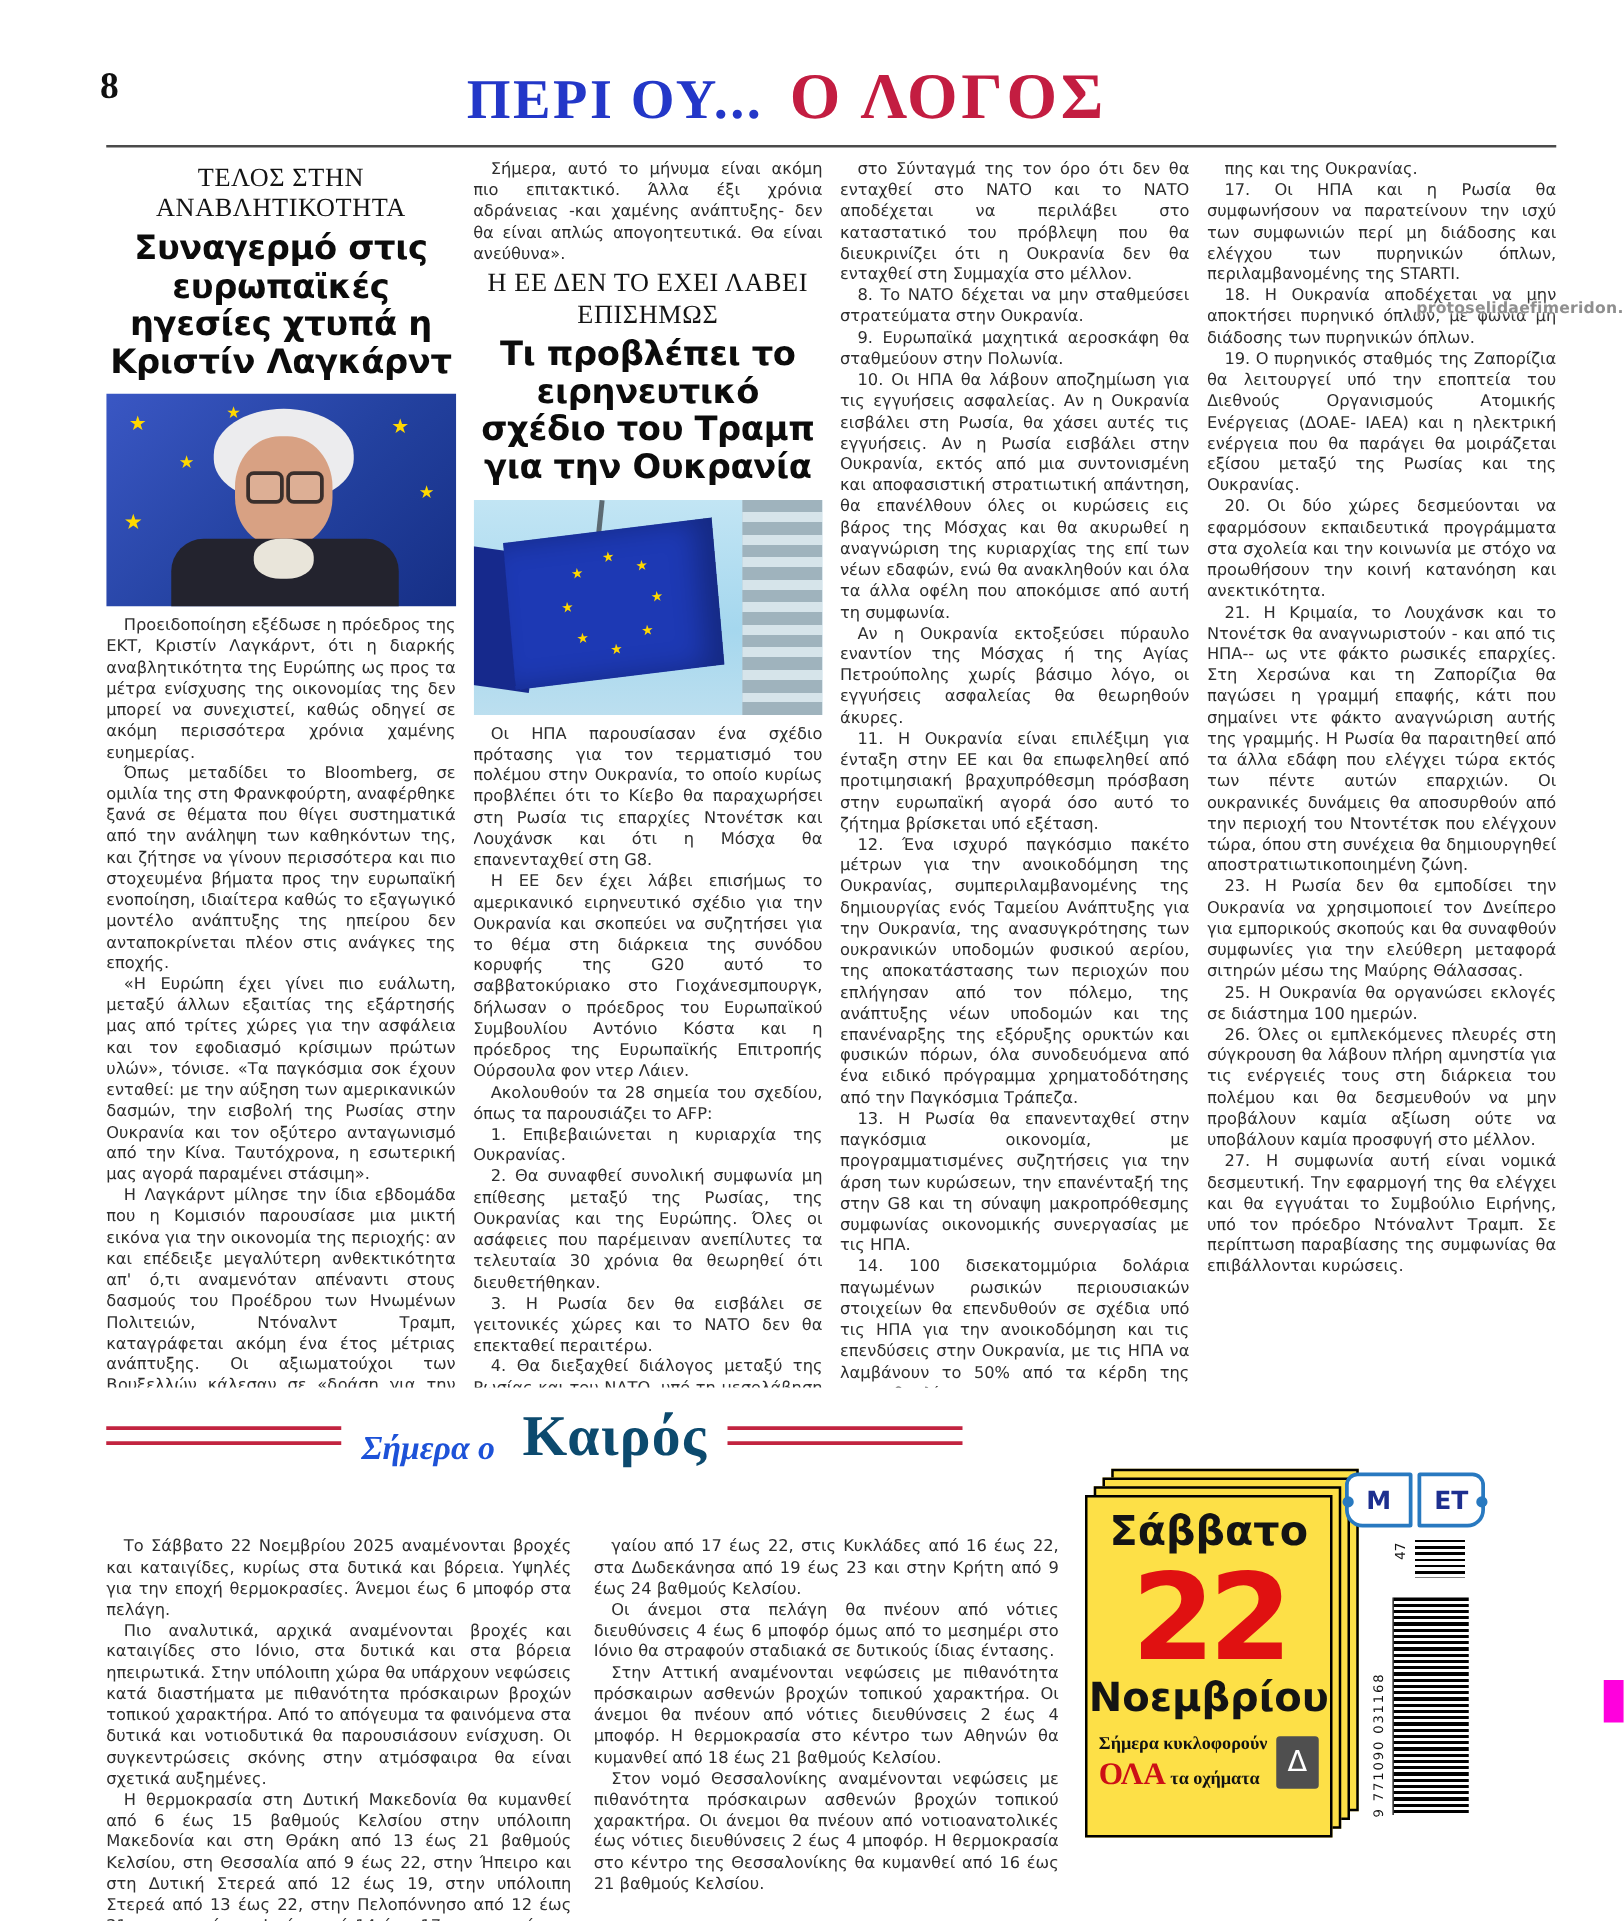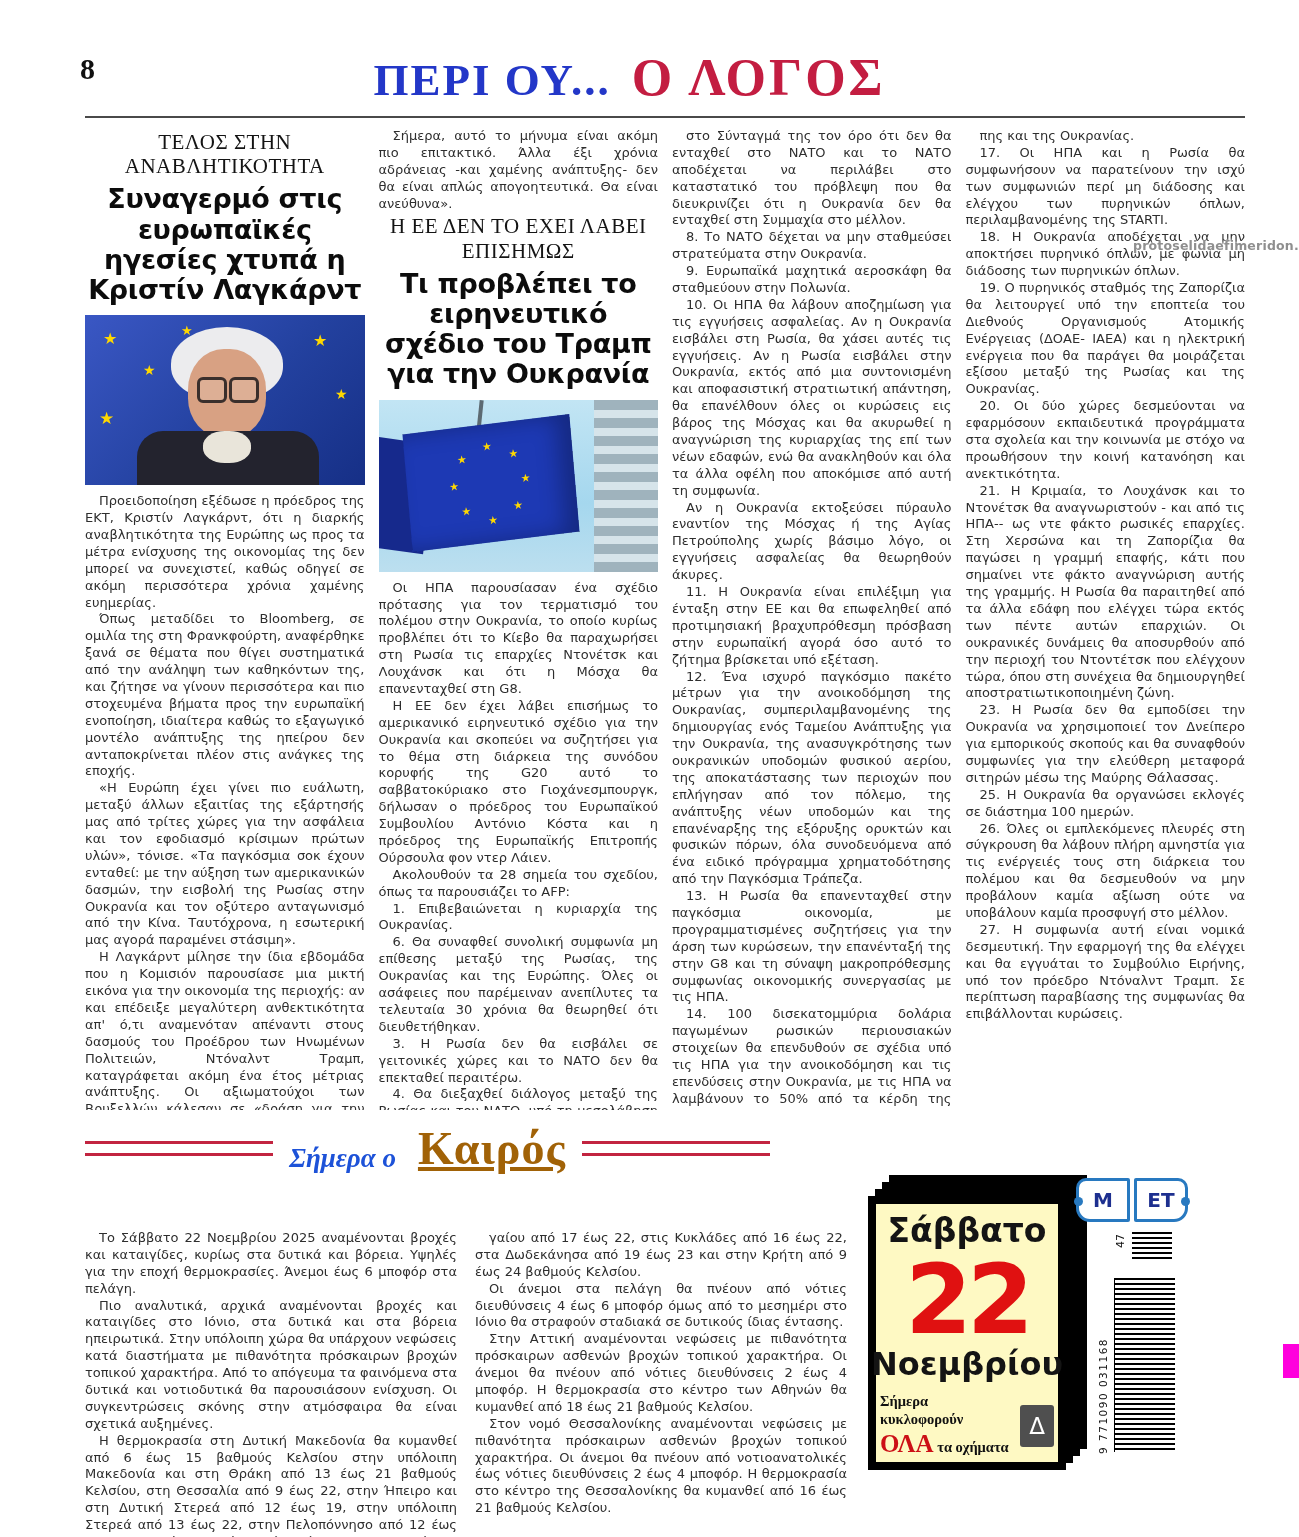--- a/index.html
+++ b/index.html
@@ -49,25 +49,25 @@
   .eu-flag{position:absolute;left:28px;top:24px;width:168px;height:118px;background:#1d39b4;transform:rotate(-5deg) skewY(-2deg);box-shadow:inset -14px 0 22px rgba(0,0,0,.28);}
   .eu-flag2{position:absolute;left:-18px;top:40px;width:70px;height:110px;background:#16298c;transform:rotate(8deg);}
   .eu-flag .star::before{font-size:11px;}
   .ef-s1{left:78px;top:14px;}  .ef-s2{left:104px;top:24px;} .ef-s3{left:114px;top:50px;}
   .ef-s4{left:104px;top:76px;} .ef-s5{left:78px;top:88px;}  .ef-s6{left:52px;top:76px;}
   .ef-s7{left:42px;top:50px;}  .ef-s8{left:52px;top:24px;}
   
   .weather-header{position:absolute;left:85px;top:1122px;width:685px;display:flex;align-items:center;gap:16px;}
   .dbl-line{flex:1;height:9px;border-top:3px solid #c22440;border-bottom:3px solid #c22440;}
   .weather-title-blue{font-family:"Liberation Serif",serif;font-style:italic;font-weight:bold;font-size:27px;color:#1d52d8;white-space:nowrap;margin-top:19px;}
-  .weather-title-red{font-family:"Liberation Serif",serif;font-weight:bold;font-size:46px;color:#a16207;white-space:nowrap;margin-left:6px;letter-spacing:1px;text-decoration:underline;}
+  .weather-title-red{font-family:"Liberation Serif",serif;font-weight:bold;font-size:46px;color:#0c4a6e;white-space:nowrap;margin-left:6px;letter-spacing:1px;}
   .weather-cols{position:absolute;left:85px;top:1230px;width:762px;height:322px;display:grid;grid-template-columns:1fr 1fr;column-gap:18px;font-size:13px;line-height:1.3;text-align:justify;overflow:hidden;}
   
   .calendar{position:absolute;left:868px;top:1196px;width:198px;height:274px;}
-  .sheet{position:absolute;inset:0;background:#fef9c3;border:8px solid #000000;}
+  .sheet{position:absolute;inset:0;background:#fde047;border:2px solid #000000;}
   .sheet-3{transform:translate(21px,-21px);}
   .sheet-2{transform:translate(14px,-14px);}
   .sheet-1{transform:translate(7px,-7px);}
   .sheet-front{display:flex;flex-direction:column;align-items:center;padding-top:10px;box-sizing:border-box;}
   .cal-day{font-size:33px;font-weight:bold;color:#141414;line-height:1;}
   .cal-num{font-size:96px;font-weight:bold;color:#e01111;line-height:.95;letter-spacing:-5px;margin:8px 0 2px;}
   .cal-month{font-size:32px;font-weight:bold;color:#141414;line-height:1.05;}
   .cal-note{margin-top:10px;display:flex;align-items:center;gap:7px;padding:0 4px;}
   .cal-note-text{font-family:"Liberation Serif",serif;font-weight:bold;line-height:1.25;text-align:left;}
   .cal-note-l1{font-size:14.5px;color:#111;}
@@ -147,21 +147,21 @@
         <span class="star ef-s6"></span>
         <span class="star ef-s7"></span>
         <span class="star ef-s8"></span>
       </div>
     </div>
     <div class="textblock">
         <p class="para">Οι ΗΠΑ παρουσίασαν ένα σχέδιο πρότασης για τον τερματισμό του πολέμου στην Ουκρανία, το οποίο κυρίως προβλέπει ότι το Κίεβο θα παραχωρήσει στη Ρωσία τις επαρχίες Ντονέτσκ και Λουχάνσκ και ότι η Μόσχα θα επανενταχθεί στη G8.</p>
         <p class="para">Η ΕΕ δεν έχει λάβει επισήμως το αμερικανικό ειρηνευτικό σχέδιο για την Ουκρανία και σκοπεύει να συζητήσει για το θέμα στη διάρκεια της συνόδου κορυφής της G20 αυτό το σαββατοκύριακο στο Γιοχάνεσμπουργκ, δήλωσαν ο πρόεδρος του Ευρωπαϊκού Συμβουλίου Αντόνιο Κόστα και η πρόεδρος της Ευρωπαϊκής Επιτροπής Ούρσουλα φον ντερ Λάιεν.</p>
         <p class="para">Ακολουθούν τα 28 σημεία του σχεδίου, όπως τα παρουσιάζει το AFP:</p>
         <p class="para">1. Επιβεβαιώνεται η κυριαρχία της Ουκρανίας.</p>
-        <p class="para">6. Θα συναφθεί συνολική συμφωνία μη επίθεσης μεταξύ της Ρωσίας, της Ουκρανίας και της Ευρώπης. Όλες οι ασάφειες που παρέμειναν ανεπίλυτες τα τελευταία 30 χρόνια θα θεωρηθεί ότι διευθετήθηκαν.</p>
+        <p class="para">2. Θα συναφθεί συνολική συμφωνία μη επίθεσης μεταξύ της Ρωσίας, της Ουκρανίας και της Ευρώπης. Όλες οι ασάφειες που παρέμειναν ανεπίλυτες τα τελευταία 30 χρόνια θα θεωρηθεί ότι διευθετήθηκαν.</p>
         <p class="para">3. Η Ρωσία δεν θα εισβάλει σε γειτονικές χώρες και το ΝΑΤΟ δεν θα επεκταθεί περαιτέρω.</p>
         <p class="para">4. Θα διεξαχθεί διάλογος μεταξύ της Ρωσίας και του ΝΑΤΟ, υπό τη μεσολάβηση των ΗΠΑ, προκειμένου να λυθούν όλα τα ζητήματα που συνδέονται με την ασφάλεια και να δημιουργηθούν συνθήκες αποκλιμάκωσης.</p>
       </div>
   </div>
 
   <div class="col">
     <div class="textblock">
         <p class="para">στο Σύνταγμά της τον όρο ότι δεν θα ενταχθεί στο ΝΑΤΟ και το ΝΑΤΟ αποδέχεται να περιλάβει στο καταστατικό του πρόβλεψη που θα διευκρινίζει ότι η Ουκρανία δεν θα ενταχθεί στη Συμμαχία στο μέλλον.</p>
         <p class="para">8. Το ΝΑΤΟ δέχεται να μην σταθμεύσει στρατεύματα στην Ουκρανία.</p>
         <p class="para">9. Ευρωπαϊκά μαχητικά αεροσκάφη θα σταθμεύουν στην Πολωνία.</p>

